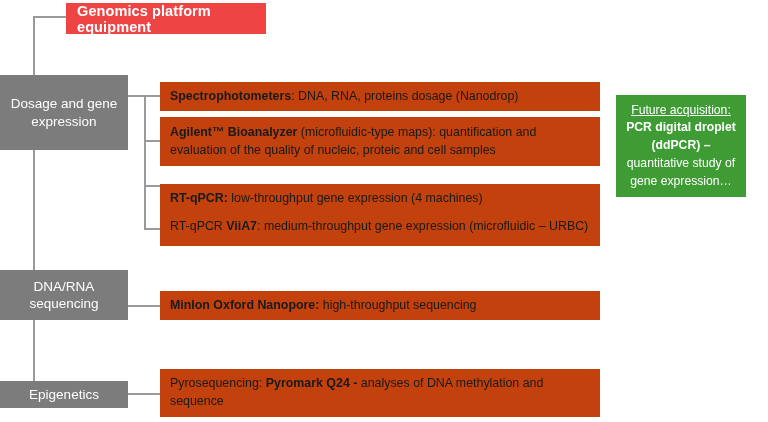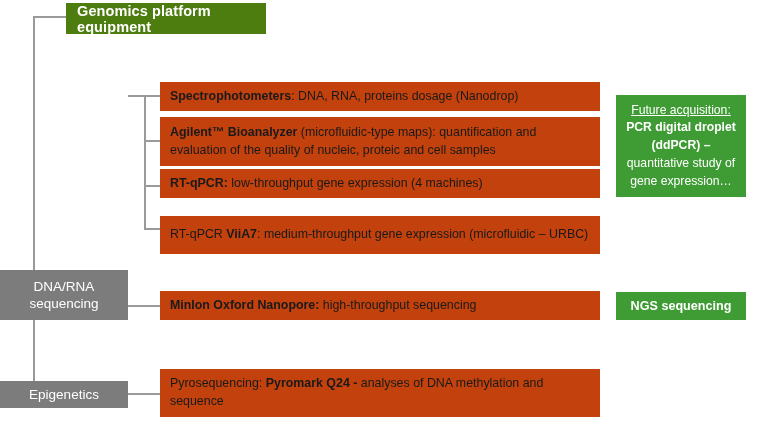--- a/index.html
+++ b/index.html
@@ -23,21 +23,21 @@
     background: #9a9a9a;
   }
   .vline { width: 2px; }
   .hline { height: 2px; }
 
   
   .title-box {
     position: absolute;
     left: 66px; top: 3px;
     width: 200px; height: 31px;
-    background: #4d7c0f;
+    background: #ef4444;
     color: #ffffff;
     font-size: 14.5px;
     font-weight: bold;
     display: flex;
     align-items: center;
     padding-left: 11px;
     letter-spacing: 0.1px;
   }
 
   
@@ -69,22 +69,22 @@
     font-size: 12.4px;
     line-height: 1.42;
     display: flex;
     align-items: center;
     padding: 4px 10px;
   }
   .item-box b { font-weight: bold; }
 
   #item-spectro   { top: 82px;  height: 29px; }
   #item-agilent   { top: 117px; height: 49px; }
-  #item-rtqpcr    { top: 169px; height: 29px; }
-  #item-viia7     { top: 216px; height: 38px; }
+  #item-rtqpcr    { top: 184px; height: 29px; }
+  #item-viia7     { top: 208px; height: 38px; }
   #item-minion    { top: 291px; height: 29px; }
   #item-pyro      { top: 369px; height: 48px; }
 
   
   .green-box {
     position: absolute;
     left: 616px;
     width: 130px;
     background: #3f9c35;
     color: #ffffff;
@@ -108,20 +108,23 @@
 
 <div id="canvas">
 
   <div class="line hline" style="left:33px; top:16px; width:35px;"></div>
   <div class="line vline" style="left:33px; top:16px; height:378px;"></div>
 
   <div class="title-box">
     <span>Genomics platform equipment</span>
   </div>
 
+  <div id="cat-dosage" class="cat-box">
+    <span>Dosage and gene expression</span>
+  </div>
   <div id="cat-seq" class="cat-box">
     <span>DNA/RNA sequencing</span>
   </div>
   <div id="cat-epi" class="cat-box">
     <span>Epigenetics</span>
   </div>
 
   <div class="line hline" style="left:128px; top:95px; width:18px;"></div>
   <div class="line vline" style="left:144px; top:95px; height:134px;"></div>
   <div class="line hline" style="left:144px; top:95px; width:17px;"></div>
@@ -153,18 +156,15 @@
   </div>
 
   <div id="item-pyro" class="item-box">
     <span><span>Pyrosequencing: </span><b>Pyromark Q24 -</b><span> analyses of DNA methylation and sequence</span></span>
   </div>
 
   <div id="green-ddpcr" class="green-box">
     <span><span class="u">Future acquisition:</span><br><span class="b">PCR digital droplet (ddPCR) –</span><br><span>quantitative study of gene expression…</span></span>
   </div>
 
-  <div id="green-ngs" class="green-box">
-    <span>NGS sequencing</span>
-  </div>
 
 
 </div>
 
 </body></html>

